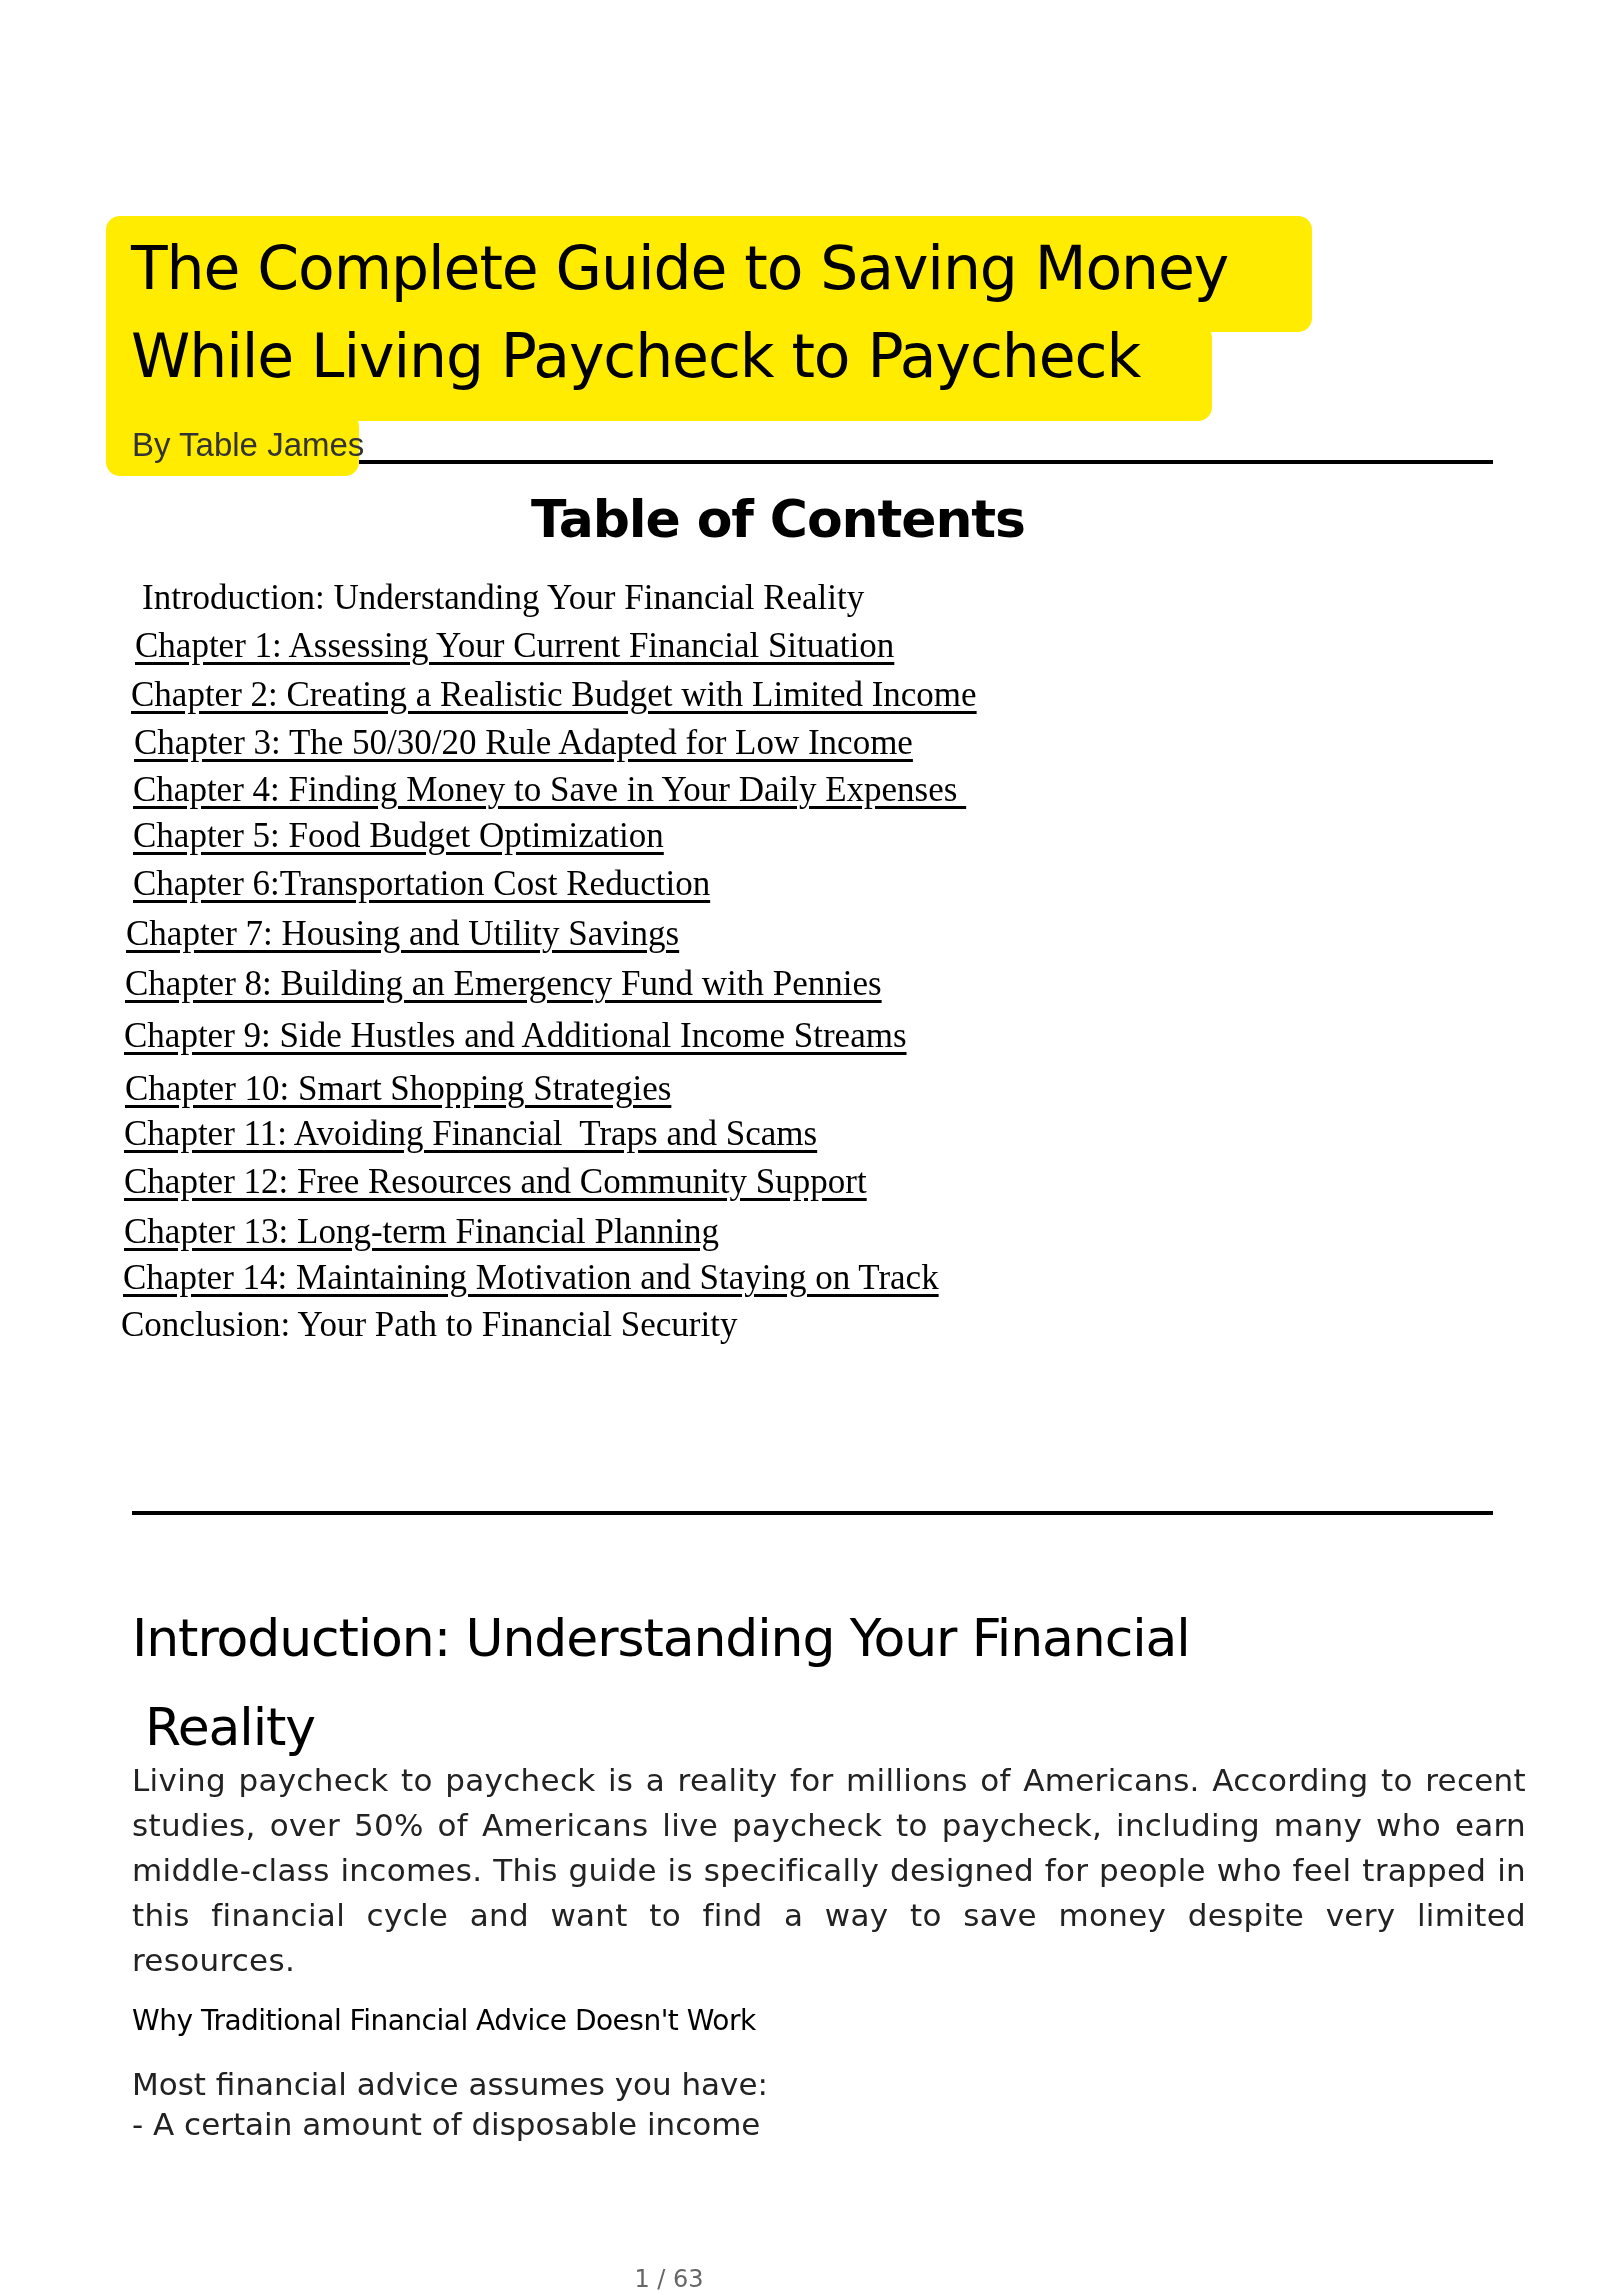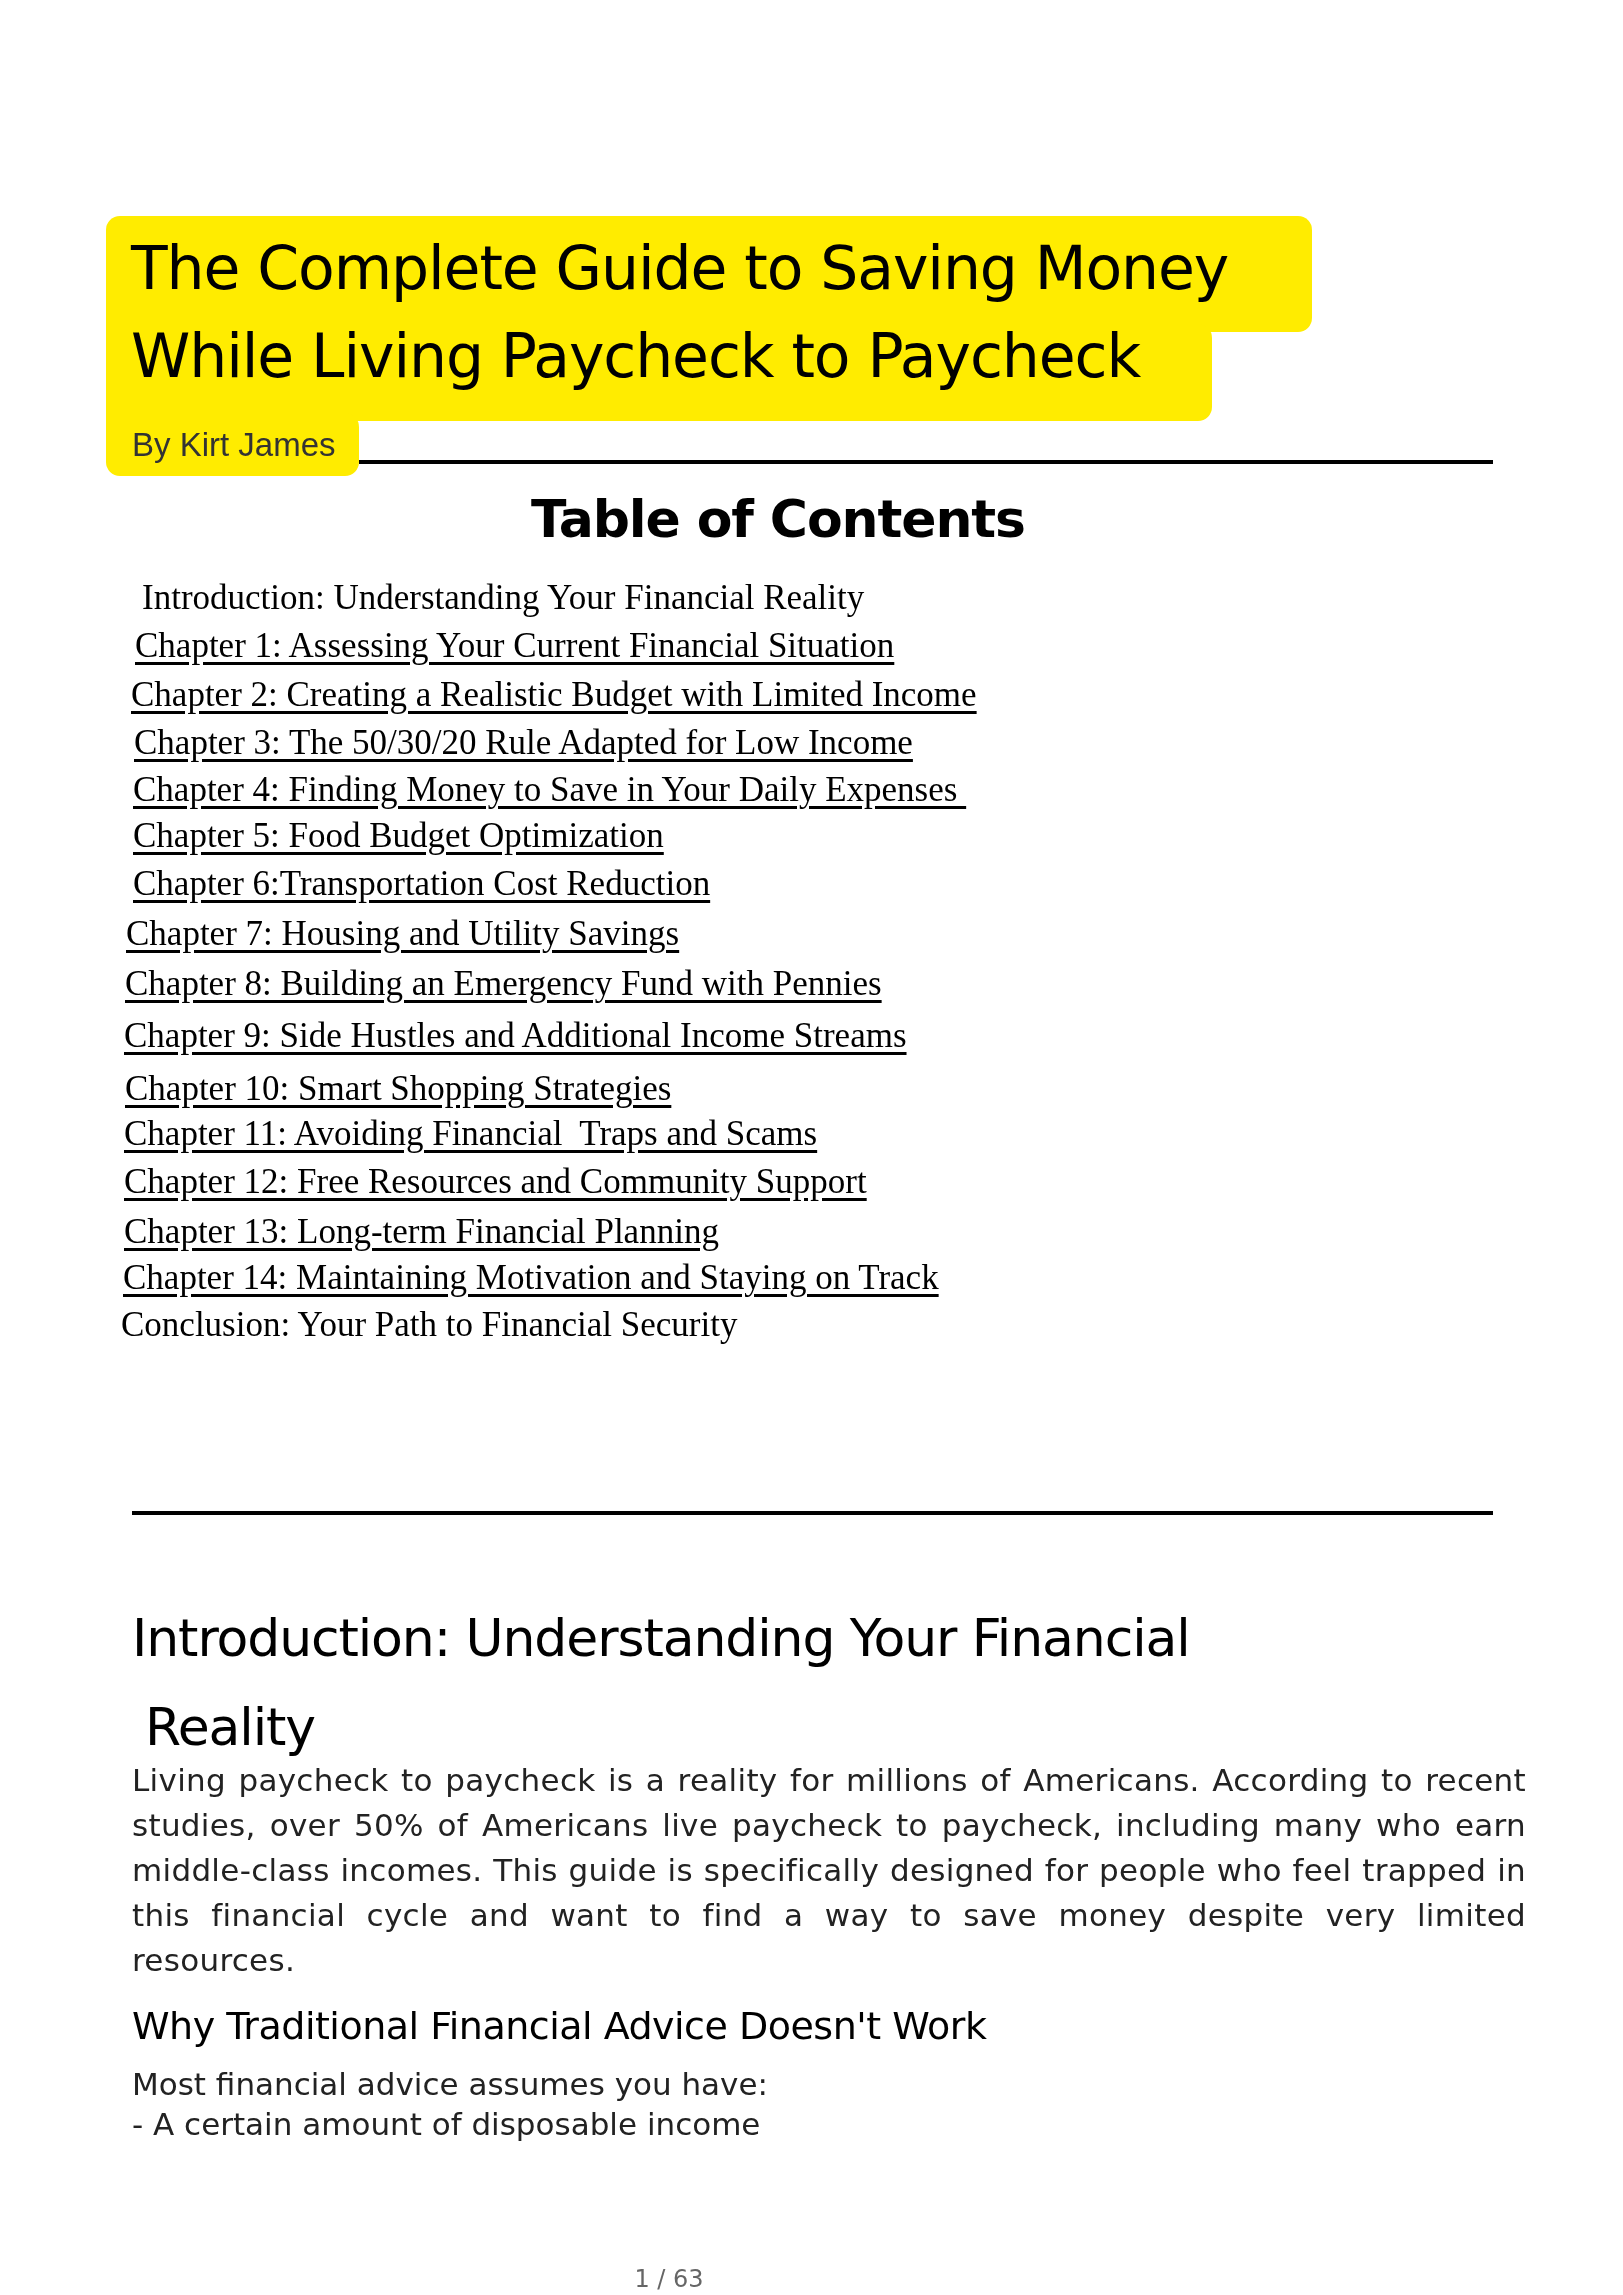--- a/index.html
+++ b/index.html
@@ -13,38 +13,38 @@
 
   .rule { position: absolute; background: #000; height: 3.8px; }
 
   .toc-title { position: absolute; left: 0; width: 1556px; text-align: center; font-family: "DejaVu Sans", sans-serif; font-weight: bold; font-size: 52px; color: #000; line-height: 1; letter-spacing: -1.1px; }
 
   .toc-item { position: absolute; font-family: "Liberation Serif", serif; font-size: 35px; color: #000; line-height: 1; white-space: nowrap; text-decoration: none; }
   .toc-item.link { text-decoration: underline; text-decoration-thickness: 2.7px; text-underline-offset: 5.4px; cursor: pointer; }
 
   .h1 { position: absolute; left: 132px; font-family: "DejaVu Sans", sans-serif; font-size: 52px; color: #000; line-height: 1; white-space: nowrap; letter-spacing: -1.1px; }
   .para { position: absolute; left: 132px; width: 1394px; font-family: "DejaVu Sans", sans-serif; font-size: 31px; color: #222; line-height: 45px; text-align: justify; text-align-last: left; letter-spacing: 0.3px; }
-  .h2 { position: absolute; left: 132px; font-family: "DejaVu Sans", sans-serif; font-size: 38px; color: #000; line-height: 1; white-space: nowrap; letter-spacing: -0.5px; }
+  .h2 { position: absolute; left: 132px; font-family: "DejaVu Sans", sans-serif; font-size: 28px; color: #000; line-height: 1; white-space: nowrap; letter-spacing: -0.5px; }
   .line { position: absolute; left: 132px; font-family: "DejaVu Sans", sans-serif; font-size: 31px; color: #222; line-height: 1; white-space: nowrap; }
   .page-num { position: absolute; left: 0; width: 1338px; text-align: center; font-family: "DejaVu Sans", sans-serif; font-size: 24px; color: #666666; line-height: 1; }
 </style>
 </head>
 <body>
 
 <div>
   <div class="title-box" style="left:106px; top:216px; width:1206px; height:116px; border-radius:14px 14px 14px 0;"></div>
   <div class="title-box" style="left:106px; top:324px; width:1106px; height:97px; border-radius:0 14px 14px 0;"></div>
   <div class="title-box" style="left:106px; top:413px; width:253px; height:63px; border-radius:0 14px 14px 14px;"></div>
 
   <div class="abs" style="left:1213px; top:332px; width:21.6px; height:21.6px; background:#fff; border-top-left-radius:14px;"></div>
   <div class="abs" style="left:359px; top:421px; width:21.6px; height:21.6px; background:#fff; border-top-left-radius:14px;"></div>
 
   <h1 class="title-line" style="left:131px; top:238px; margin:0; font-weight:normal;">The Complete Guide to Saving Money</h1>
   <h1 class="title-line" style="left:131px; top:326px; margin:0; font-weight:normal;">While Living Paycheck to Paycheck</h1>
-  <div class="author" style="left:132px; top:428px;">By Kirt James</div>
+  <div class="author" style="left:132px; top:428px;">By Table James</div>
 </div>
 
 <div class="rule" style="left:359px; top:460px; width:1134px;"></div>
 
 <div>
   <h2 class="toc-title" style="top:493px; margin:0;">Table of Contents</h2>
 
   <div class="toc-item" style="left:142px; top:580px;">Introduction: Understanding Your Financial Reality</div>
   <a class="toc-item link" style="left:135px; top:628px;">Chapter 1: Assessing Your Current Financial Situation</a>
   <a class="toc-item link" style="left:131px; top:677px;">Chapter 2: Creating a Realistic Budget with Limited Income</a>

